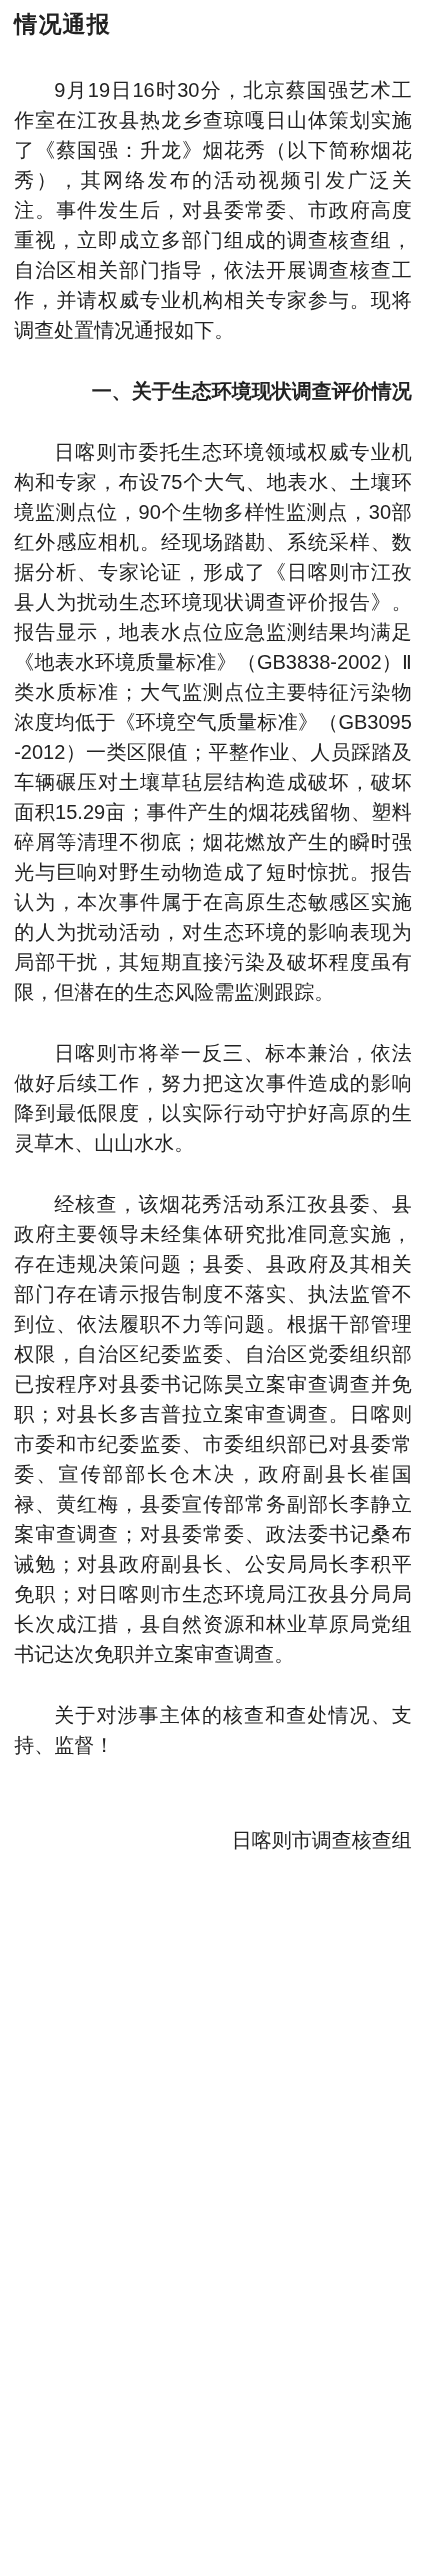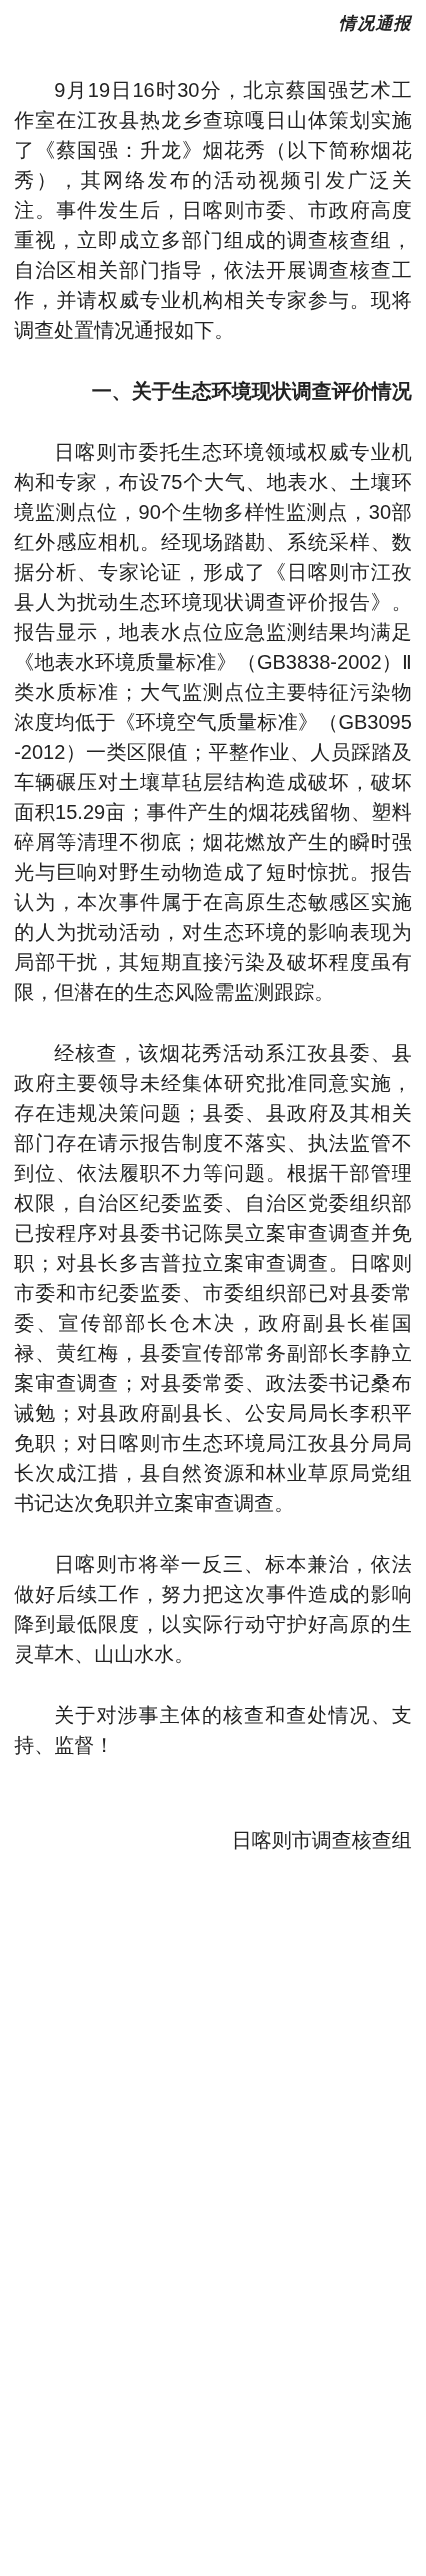--- a/index.html
+++ b/index.html
@@ -12,27 +12,26 @@
     width: 426px;
     height: 2576px;
     box-sizing: border-box;
     padding: 12px 14.2px 0 14.2px;
     background: #ffffff;
     color: #222222;
     font-family: "Liberation Sans", "DejaVu Sans", sans-serif;
     overflow: hidden;
   }
   .title {
-    font-size: 17px;
+    font-size: 23px;
     line-height: 24px;
     font-weight: 700;
-    text-align: right;
+    text-align: left;
     margin: 0 0 39px 0;
     letter-spacing: 1.2px;
-    font-style: italic;
   }
   .para, .heading {
     font-size: 20px;
     line-height: 30px;
     font-weight: 400;
     margin: 0 0 31px 0;
     text-indent: 2em;
     text-align: justify;
     text-justify: inter-character;
     word-break: break-all;
@@ -51,29 +50,29 @@
   .sig-line {
     margin: 0;
   }
 </style>
 </head>
 <body>
 
 <div class="page">
   <h1 class="title">情况通报</h1>
 
-  <p class="para">9月19日16时30分，北京蔡国强艺术工作室在江孜县热龙乡查琼嘎日山体策划实施了《蔡国强：升龙》烟花秀（以下简称烟花秀），其网络发布的活动视频引发广泛关注。事件发生后，日喀则市委、市政府高度重视，立即成立多部门组成的调查核查组，自治区相关部门指导，依法开展调查核查工作，并请权威专业机构相关专家参与。现将调查处置情况通报如下。</p>
+  <p class="para">9月19日16时30分，北京蔡国强艺术工作室在江孜县热龙乡查琼嘎日山体策划实施了《蔡国强：升龙》烟花秀（以下简称烟花秀），其网络发布的活动视频引发广泛关注。事件发生后，对县委常委、市政府高度重视，立即成立多部门组成的调查核查组，自治区相关部门指导，依法开展调查核查工作，并请权威专业机构相关专家参与。现将调查处置情况通报如下。</p>
 
   <h2 class="heading">一、关于生态环境现状调查评价情况</h2>
   <p class="para">日喀则市委托生态环境领域权威专业机构和专家，布设75个大气、地表水、土壤环境监测点位，90个生物多样性监测点，30部红外感应相机。经现场踏勘、系统采样、数据分析、专家论证，形成了《日喀则市江孜县人为扰动生态环境现状调查评价报告》。报告显示，地表水点位应急监测结果均满足《地表水环境质量标准》（GB3838-2002）Ⅱ类水质标准；大气监测点位主要特征污染物浓度均低于《环境空气质量标准》（GB3095-2012）一类区限值；平整作业、人员踩踏及车辆碾压对土壤草毡层结构造成破坏，破坏面积15.29亩；事件产生的烟花残留物、塑料碎屑等清理不彻底；烟花燃放产生的瞬时强光与巨响对野生动物造成了短时惊扰。报告认为，本次事件属于在高原生态敏感区实施的人为扰动活动，对生态环境的影响表现为局部干扰，其短期直接污染及破坏程度虽有限，但潜在的生态风险需监测跟踪。</p>
 
 
+  <p class="para">日喀则市将举一反三、标本兼治，依法做好后续工作，努力把这次事件造成的影响降到最低限度，以实际行动守护好高原的生灵草木、山山水水。</p>
+
   <p class="para">经核查，该烟花秀活动系江孜县委、县政府主要领导未经集体研究批准同意实施，存在违规决策问题；县委、县政府及其相关部门存在请示报告制度不落实、执法监管不到位、依法履职不力等问题。根据干部管理权限，自治区纪委监委、自治区党委组织部已按程序对县委书记陈昊立案审查调查并免职；对县长多吉普拉立案审查调查。日喀则市委和市纪委监委、市委组织部已对县委常委、宣传部部长仓木决，政府副县长崔国禄、黄红梅，县委宣传部常务副部长李静立案审查调查；对县委常委、政法委书记桑布诫勉；对县政府副县长、公安局局长李积平免职；对日喀则市生态环境局江孜县分局局长次成江措，县自然资源和林业草原局党组书记达次免职并立案审查调查。</p>
-
-  <p class="para">日喀则市将举一反三、标本兼治，依法做好后续工作，努力把这次事件造成的影响降到最低限度，以实际行动守护好高原的生灵草木、山山水水。</p>
   <p class="para">关于对涉事主体的核查和查处情况、支持、监督！</p>
 
   <div class="signature">
     <p class="sig-line">日喀则市调查核查组</p>
 
   </div>
 </div>
 
 
 </body></html>

